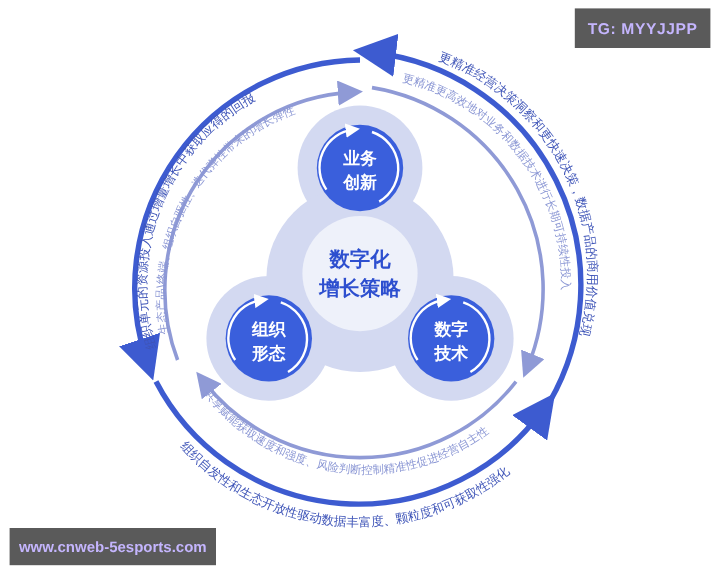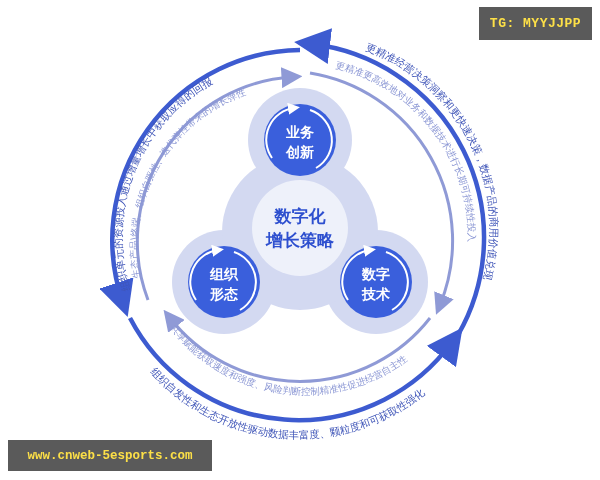--- a/index.html
+++ b/index.html
@@ -1,24 +1,24 @@
 <!DOCTYPE html>
 <html><head>
 <meta charset="utf-8">
 <style>
   html, body { margin: 0; padding: 0; background: #ffffff; }
   body { width: 600px; height: 480px; position: relative; overflow: hidden; font-family: "DejaVu Sans", sans-serif; }
   #stage { position: absolute; left: 0; top: 0; width: 600px; height: 480px; }
   .badge {
-    position: absolute; background: #5a5a5a; color: #fde047;
-    font-family: Liberation Mono, monospace; font-weight: bold;
+    position: absolute; background: #5a5a5a; color: #c4b5fd;
+    font-family: Liberation Sans, sans-serif; font-weight: bold;
     display: flex; align-items: center; justify-content: center;
   }
   #tg-badge { left: 479px; top: 7px; width: 113px; height: 33px; font-size: 13px; letter-spacing: 0.5px; }
-  #site-badge { left: 8px; top: 440px; width: 204px; height: 31px; font-size: 12.5px; font-weight: bold; }
+  #site-badge { left: 8px; top: 440px; width: 172px; height: 31px; font-size: 12.5px; font-weight: bold; }
   .outer-text { font-size: 10.5px; fill: #3f55b8; font-family: "DejaVu Sans", sans-serif; }
   .inner-text { font-size: 9.5px; fill: #8a96d4; font-family: "DejaVu Sans", sans-serif; }
   .node-text { font-size: 14px; font-weight: bold; fill: #ffffff; font-family: "DejaVu Sans", sans-serif; }
   .center-text { font-size: 17px; font-weight: bold; fill: #2d4fcf; font-family: "DejaVu Sans", sans-serif; }
 </style>
 </head>
 <body>
 
 <div id="stage">
 <svg width="600" height="480" viewBox="0 0 600 480" xmlns="http://www.w3.org/2000/svg">

